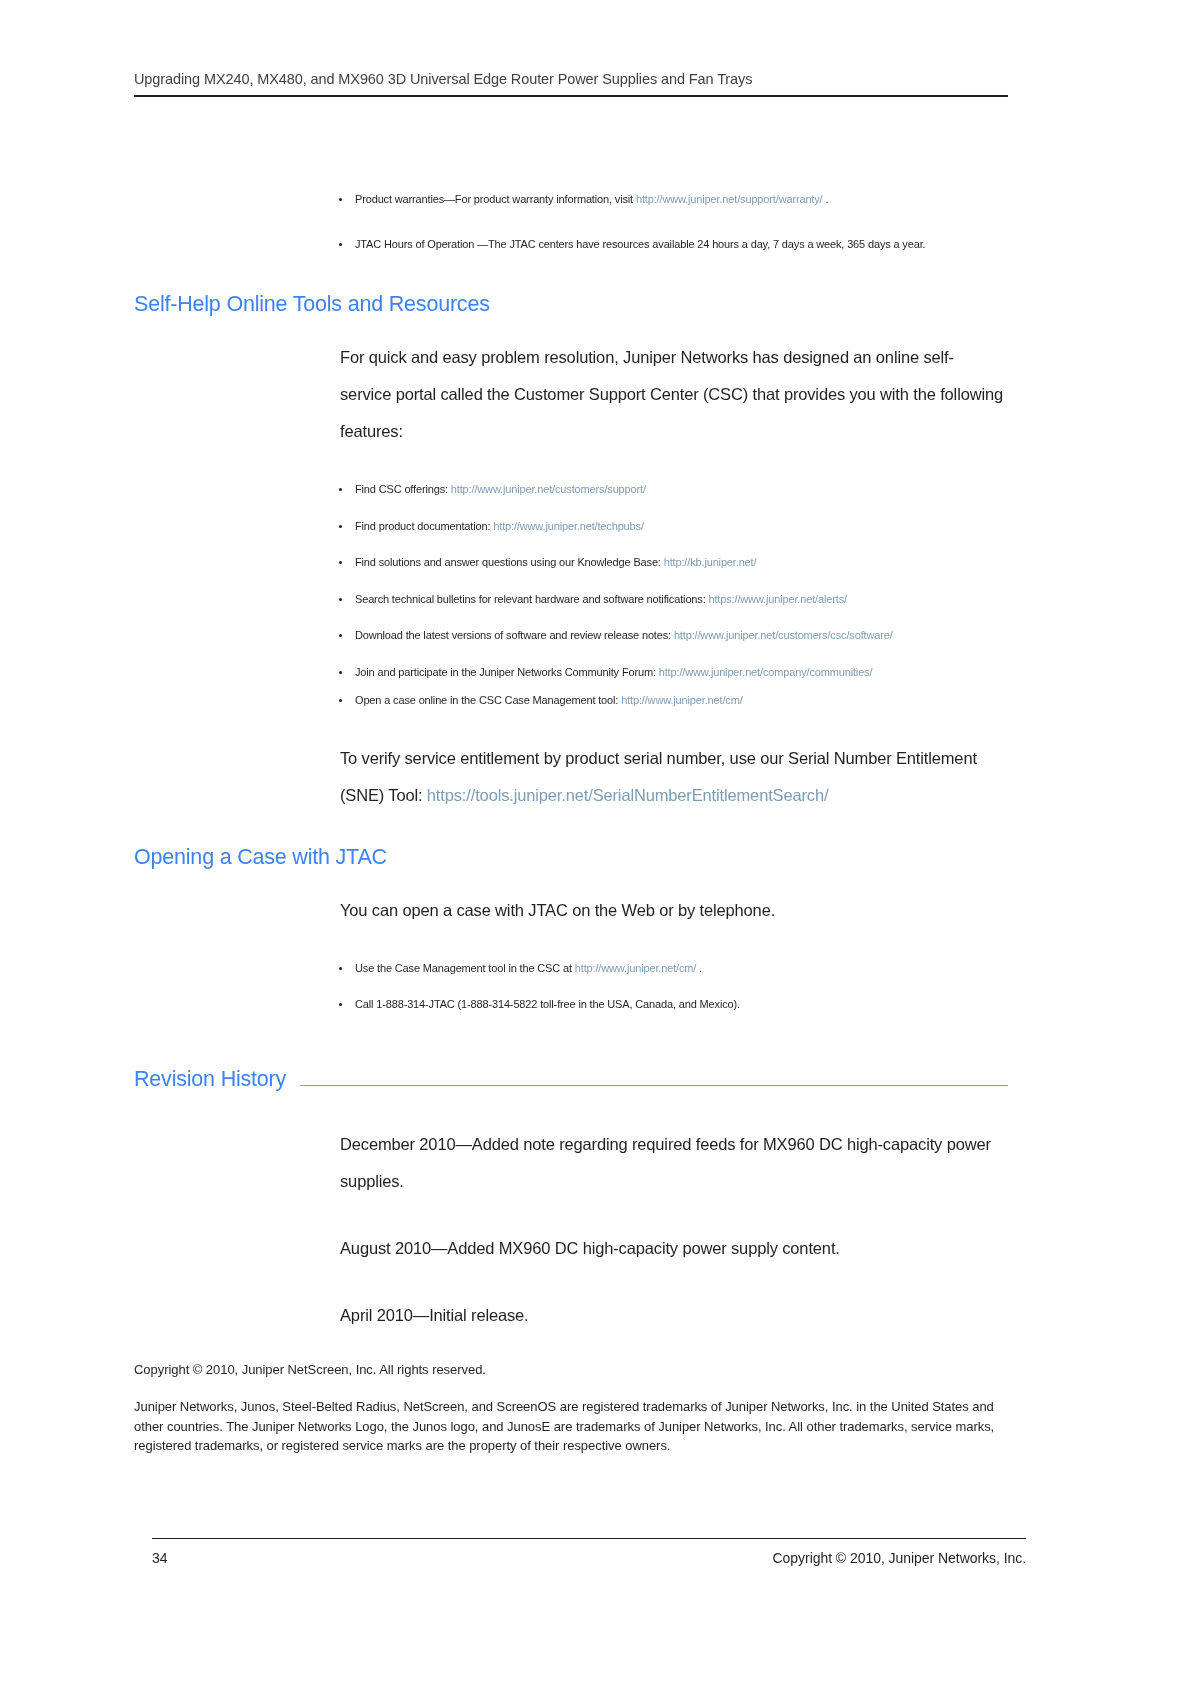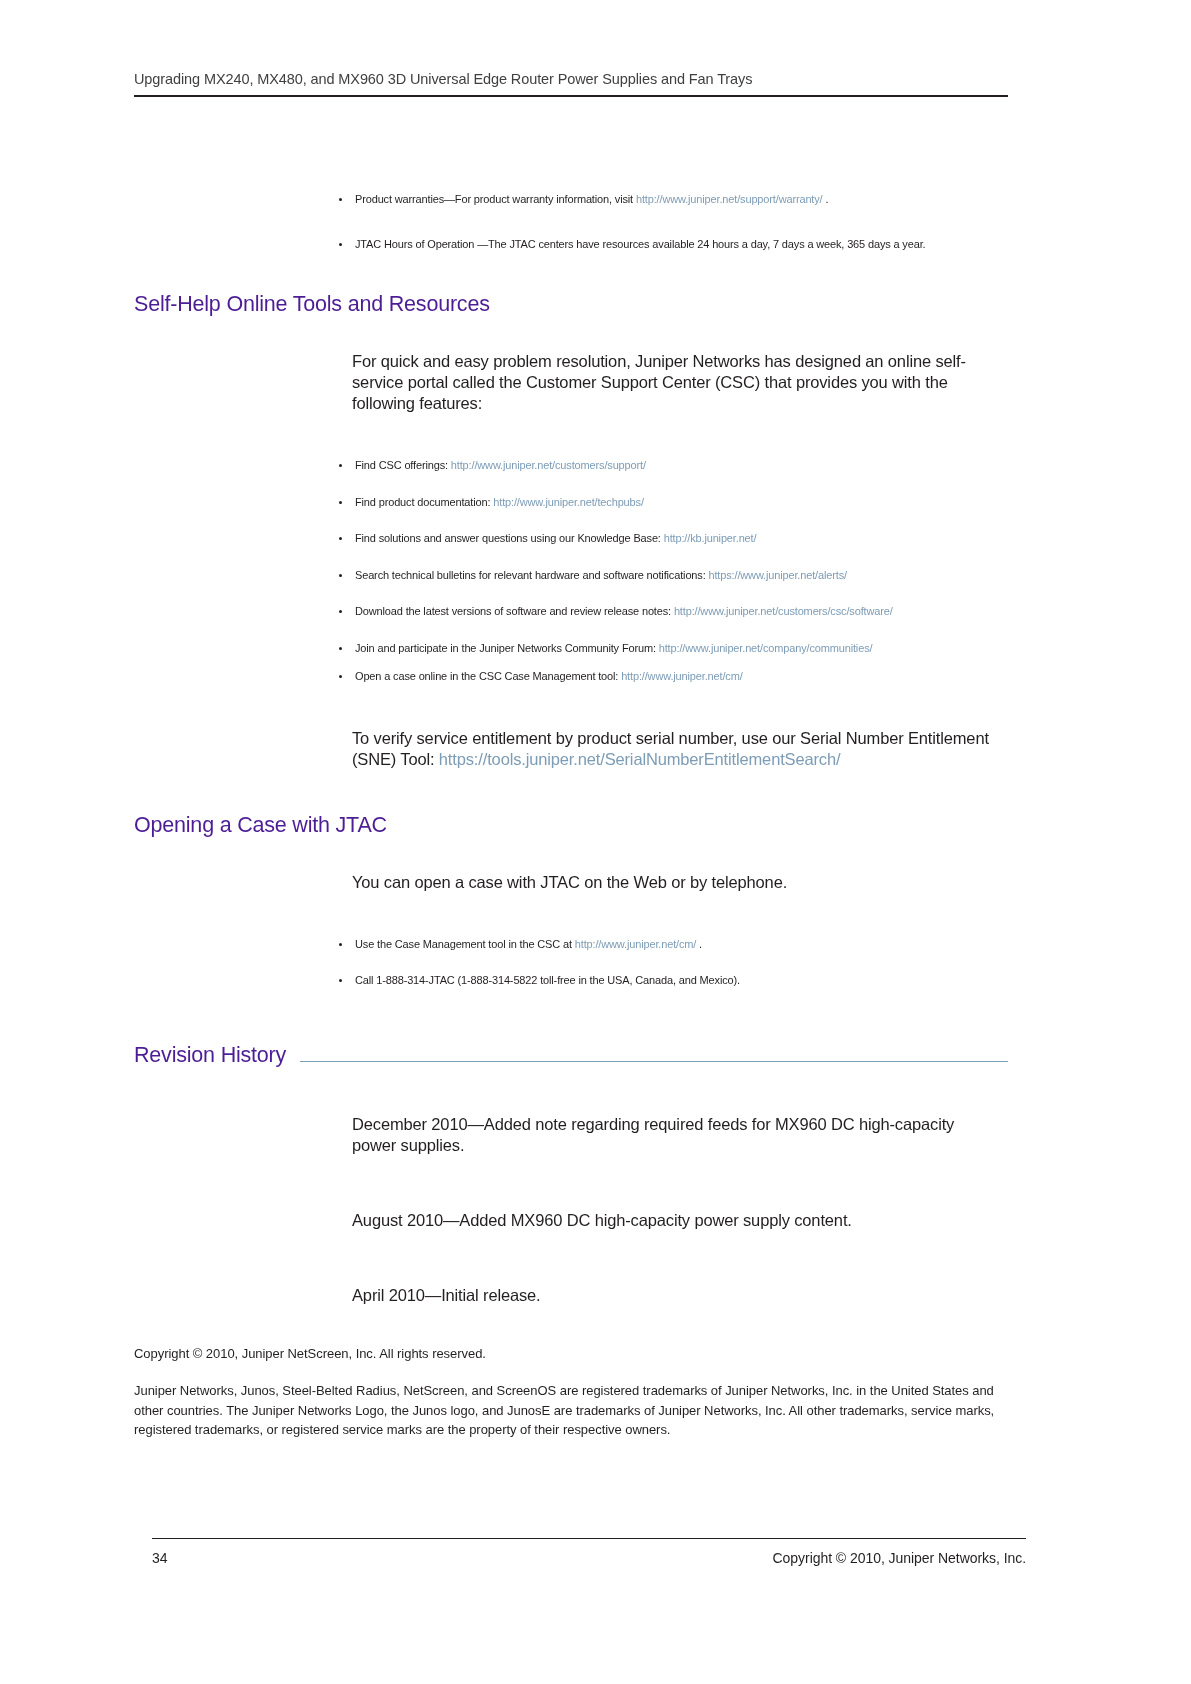--- a/index.html
+++ b/index.html
@@ -46,21 +46,21 @@
     position: absolute;
     left: 134px;
     top: 186px;
     width: 874px;
   }
 
   
   .h2 {
     font-size: 21.5px;
     line-height: 26px;
-    color: #4c1d95;
+    color: #3b82f6;
     font-weight: normal;
     letter-spacing: -0.2px;
     margin: 0;
   }
   .h2-rule-wrap {
     display: flex;
     align-items: center;
     gap: 14px;
   }
   .h2-rule-wrap .rule {
@@ -70,23 +70,23 @@
     position: relative;
     top: 7px;
   }
 
   
   .body-block {
     margin-left: 202px;
   }
   p.body {
     font-size: 16.5px;
-    line-height: 21px;
-    color: #231f20;
-    margin: 16px;
+    line-height: 37px;
+    color: #231f20;
+    margin: 4px;
     letter-spacing: -0.15px;
   }
   .lnk {
     color: #7d9cb5;
   }
 
   
   ul.blist {
     list-style: none;
     margin: 0;

